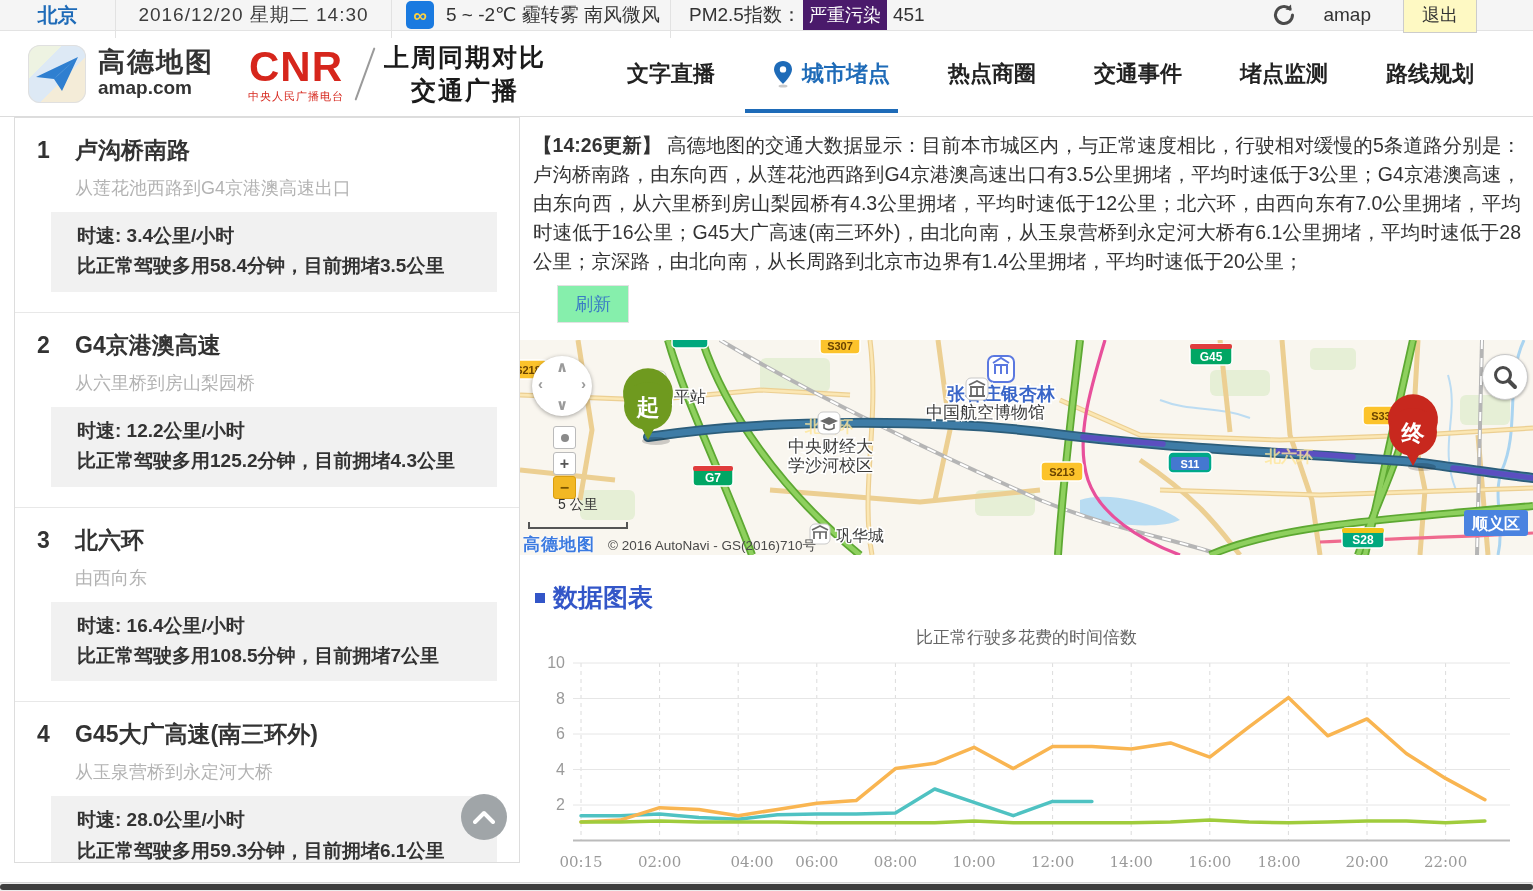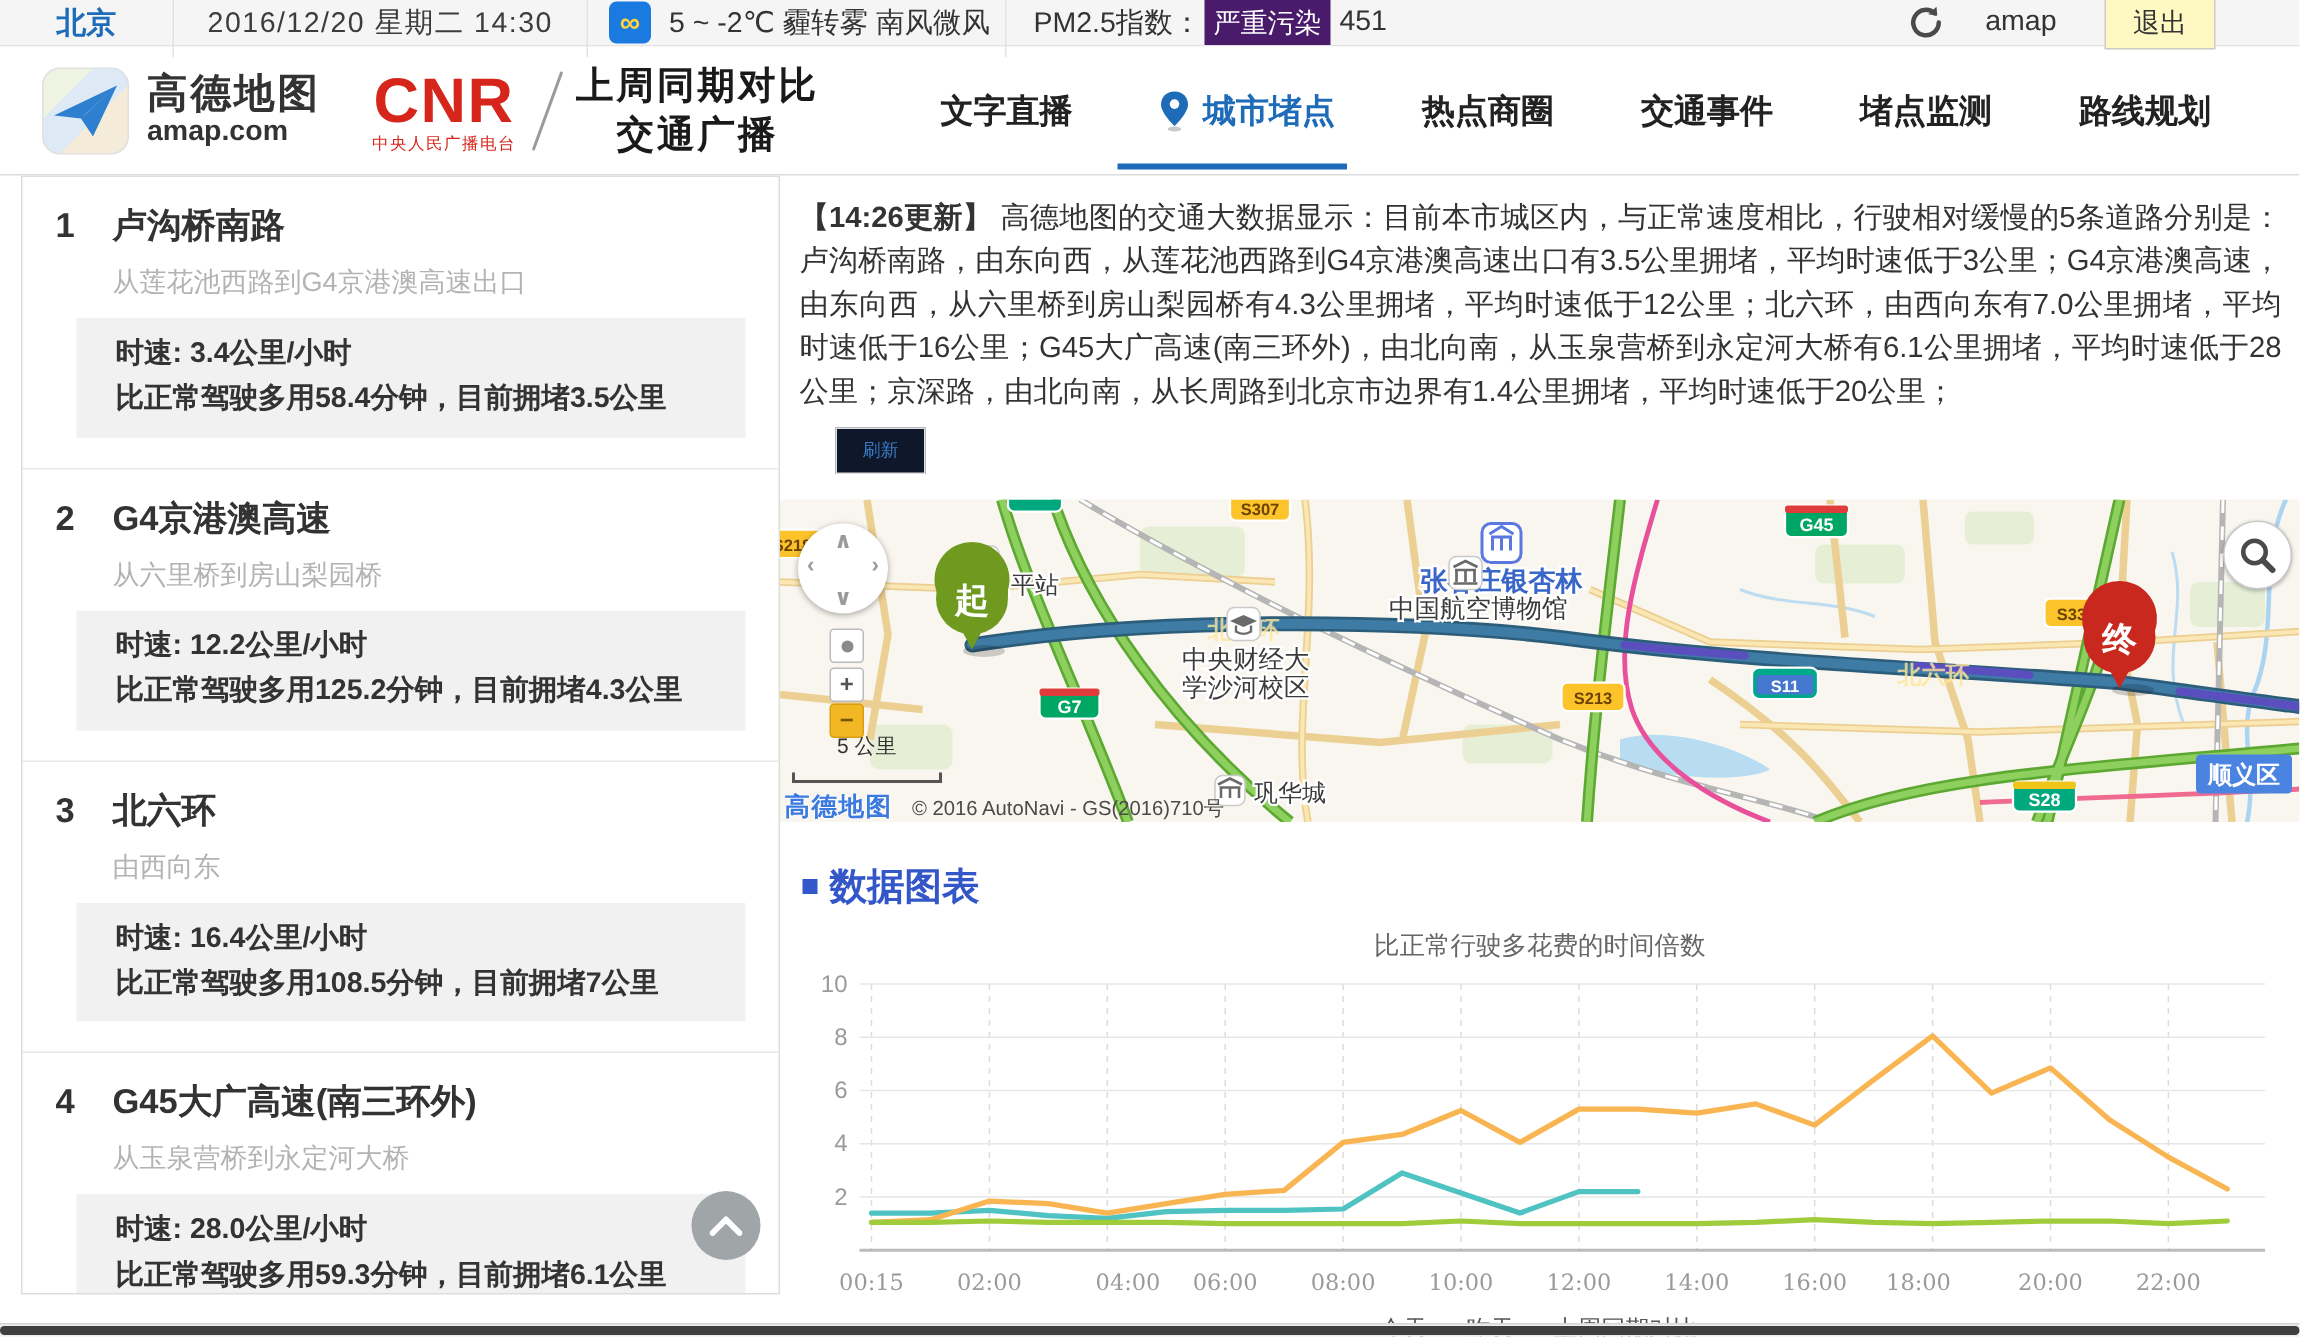--- a/index.html
+++ b/index.html
@@ -64,22 +64,22 @@
   .road-stats { background:#f1f1f1; margin-left:14px; padding:9px 12px 10px 26px;
     font-size:19px; font-weight:bold; color:#333; line-height:1.6; }
   .scrolltop { position:absolute; right:12px; bottom:22px; width:46px; height:46px;
     border-radius:50%; background:#a0a5a8; display:flex; align-items:center;
     justify-content:center; cursor:pointer; }
 
   .main { flex:1; position:relative; }
   .bulletin { margin:14px 12px 0 13px; font-size:19.5px; line-height:29px; color:#333;
     text-align:justify; }
   .bulletin b { font-weight:bold; }
-  .refresh-btn { margin:9px 0 0 37px; background:#0f172a; border:1px solid #e2e2e2;
-    color:#3a7cc4; font-size:12px; padding:6px 17px; cursor:pointer; font-family:inherit; }
+  .refresh-btn { margin:9px 0 0 37px; background:#86efac; border:1px solid #e2e2e2;
+    color:#3a7cc4; font-size:18px; padding:6px 17px; cursor:pointer; font-family:inherit; }
 
   
   .map-wrap { position:relative; width:1013px; height:215px; margin-top:17px;
     overflow:hidden; background:#f9f6ef; }
   .map-wrap svg.basemap { position:absolute; left:0; top:0; }
   .pan-ctl { position:absolute; left:12px; top:16px; width:60px; height:60px; border-radius:50%;
     background:#fff; box-shadow:0 1px 4px rgba(0,0,0,.35); cursor:pointer; }
   .pan-ctl span { position:absolute; color:#9a9a9a; font-size:15px; font-weight:bold; }
   .pan-n { left:24px; top:2px; } .pan-s { left:24px; bottom:2px; }
   .pan-w { left:6px; top:19px; } .pan-e { right:6px; top:19px; }

